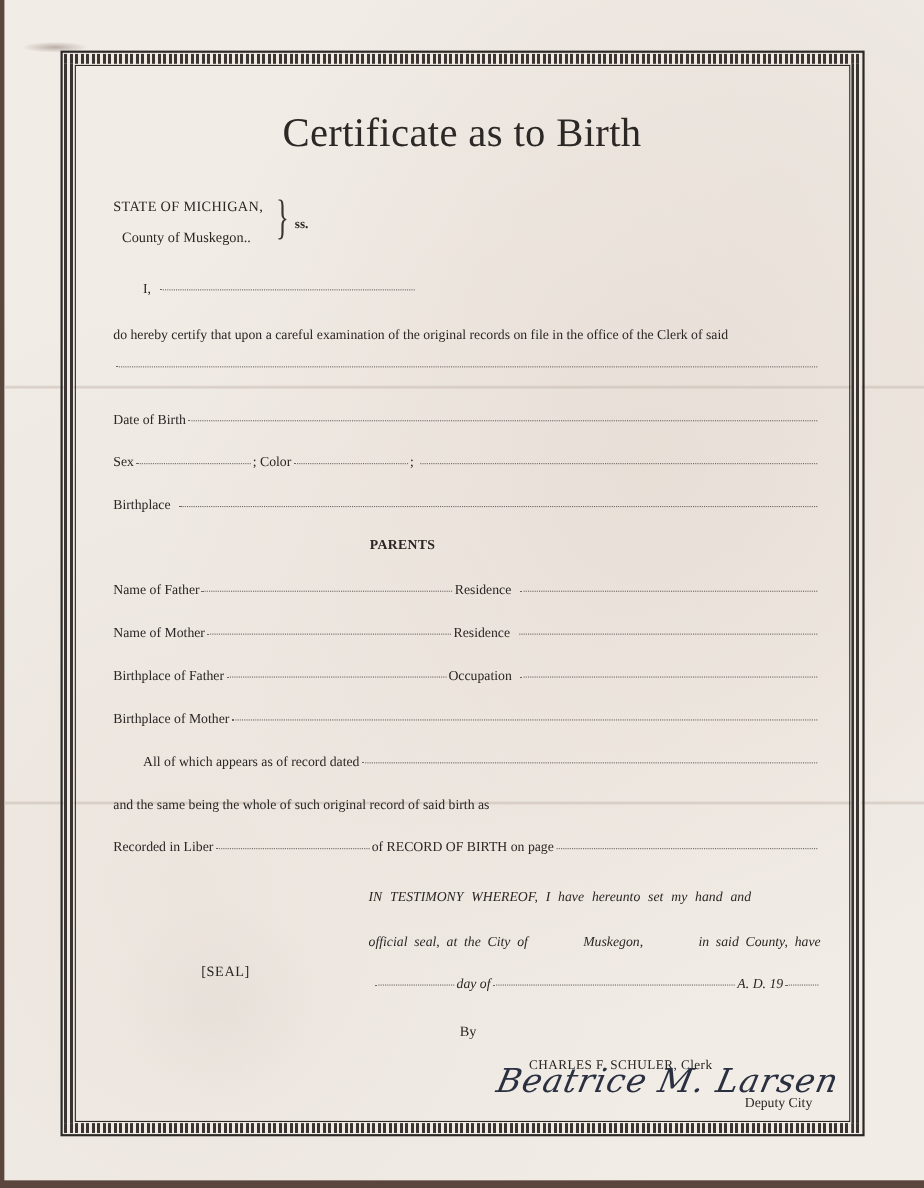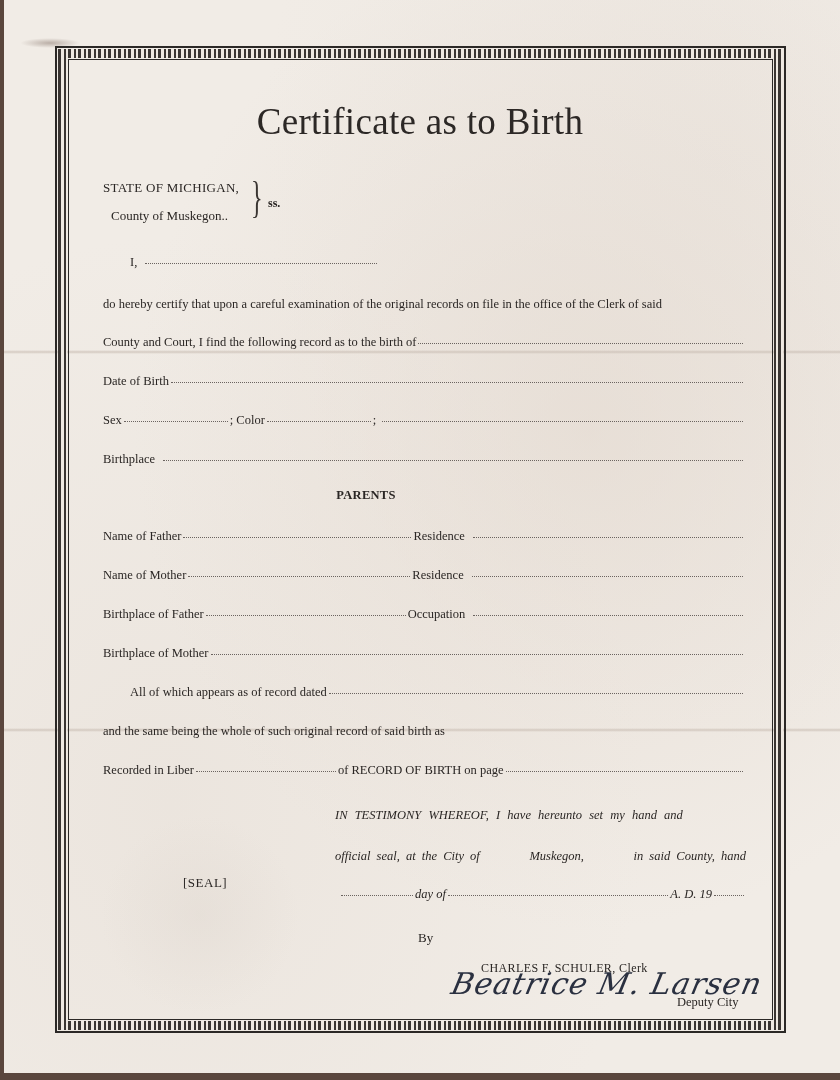--- a/index.html
+++ b/index.html
@@ -102,21 +102,20 @@
 </div>
 
 <div class="line" style="top:255px">
   <span style="margin-left:27px">I,</span>
   <span class="dots fixed" style="width:232px; margin-left:8px"></span>
 </div>
 <div class="line" style="top:297px">
   <span>do hereby certify that upon a careful examination of the original records on file in the office of the Clerk of said</span>
 </div>
 <div class="line" style="top:335px">
-  <span>County and Court, I find the following record as to the birth of</span>
   <span class="dots"></span>
 </div>
 
 <div class="line" style="top:374px">
   <span>Date of Birth</span>
   <span class="dots"></span>
 </div>
 <div class="line" style="top:413px">
   <span>Sex</span>
   <span class="dots fixed" style="width:104px"></span>
@@ -168,21 +167,21 @@
   <span>of RECORD OF BIRTH on page</span>
   <span class="dots"></span>
 </div>
 
 <div class="testimony justify" style="top:808px">
   <span style="word-spacing:4px">IN TESTIMONY WHEREOF, I have hereunto set my hand and</span>
 </div>
 <div class="testimony justify" style="top:849px">
   <span style="word-spacing:3px">official seal, at the City of</span>
   <span>Muskegon,</span>
-  <span style="word-spacing:3px">in said County, hand</span>
+  <span style="word-spacing:3px">in said County, have</span>
 </div>
 <div class="testimony" style="top:887px">
   <span class="dots fixed" style="width:72px; margin-left:6px"></span>
   <span>day of</span>
   <span class="dots"></span>
   <span>A. D. 19</span>
   <span class="dots fixed" style="width:30px"></span>
 </div>
 
 <div class="seal-emboss"></div>

